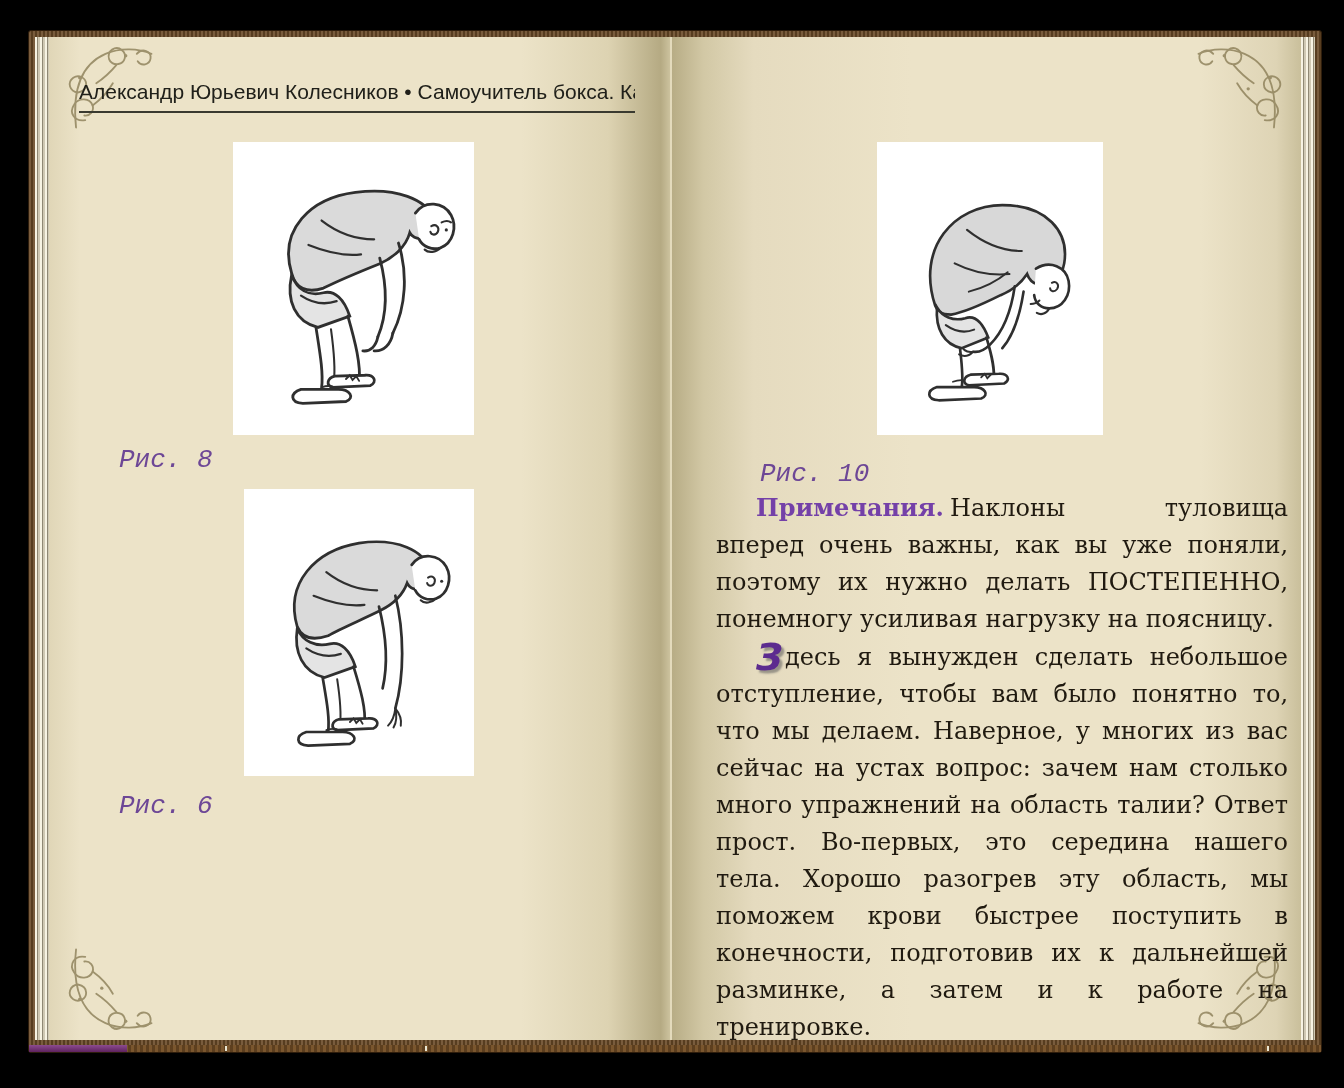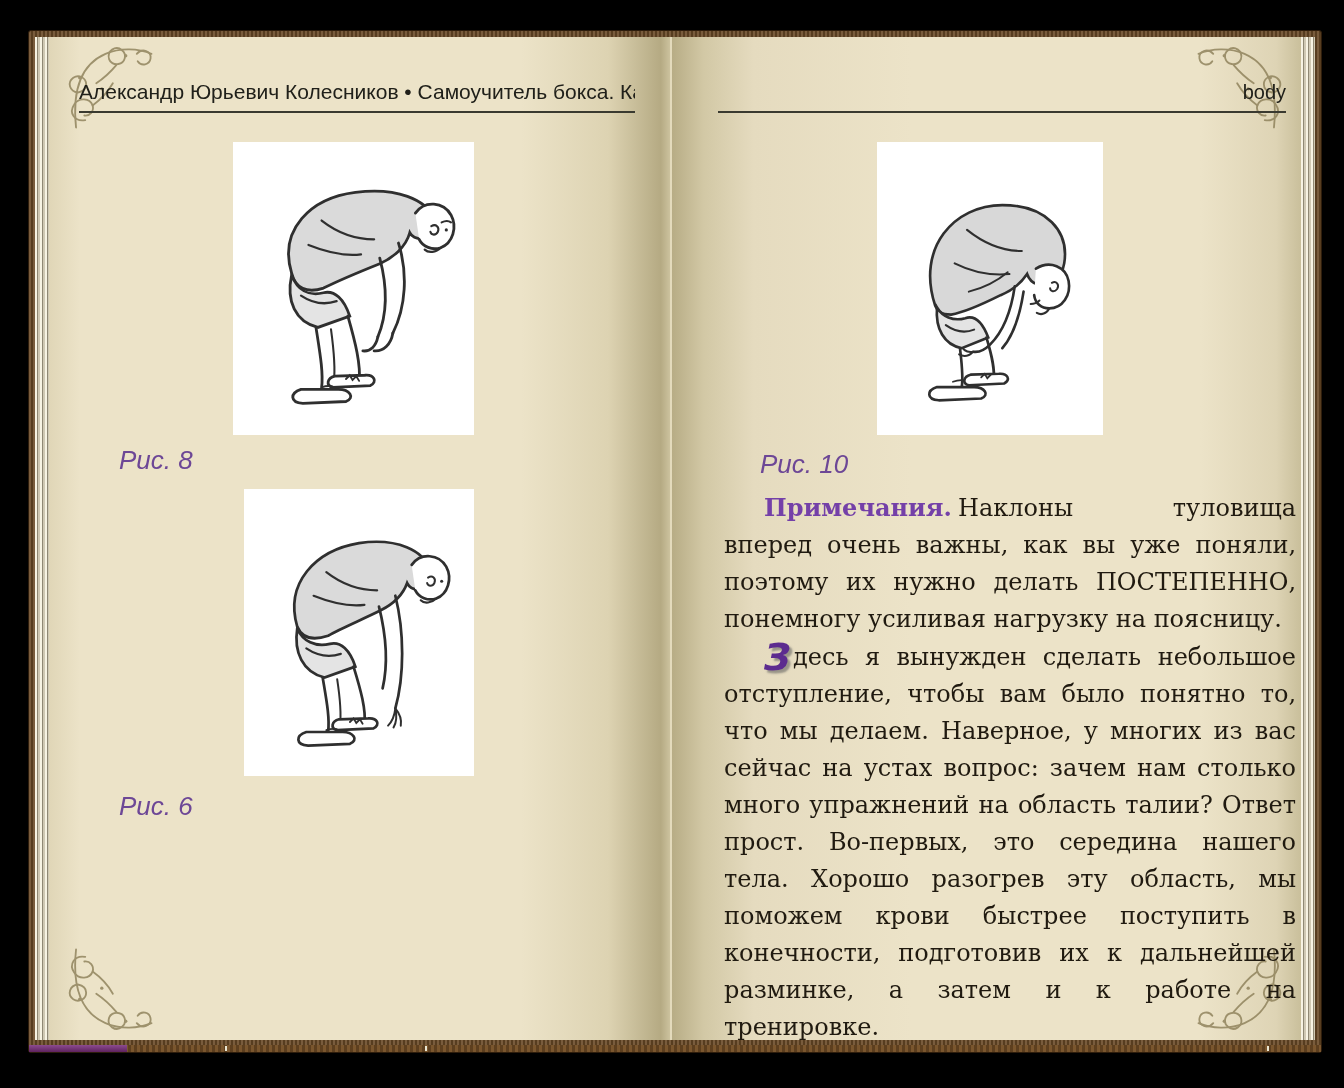--- a/index.html
+++ b/index.html
@@ -20,23 +20,23 @@
   .orn{position:absolute;width:92px;height:92px;opacity:.8;pointer-events:none;}
   .orn.tl{left:16px;top:4px;}
   .orn.bl{left:16px;bottom:4px;transform:scaleY(-1);}
   .orn.tr{right:16px;top:4px;transform:scaleX(-1);}
   .orn.br{right:16px;bottom:4px;transform:scale(-1,-1);}
   .hdr{position:absolute;top:42px;font-size:21px;line-height:26px;color:#20201a;
     border-bottom:2px solid #3a3a30;padding-bottom:6px;white-space:nowrap;overflow:hidden;}
   .hdr-left{left:30px;width:556px;}
   .hdr-right{left:46px;width:568px;text-align:right;font-size:20px;}
   .figure-box{position:absolute;background:#fff;display:flex;align-items:center;justify-content:center;}
-  .fig-label{position:absolute;font-family:Liberation Sans, sans-serif;font-style:italic;
+  .fig-label{position:absolute;font-family:Liberation Mono, monospace;font-style:italic;
     font-size:26px;color:#6d4796;}
-  .textblock{position:absolute;left:52px;top:452px;width:572px;
+  .textblock{position:absolute;left:44px;top:452px;width:572px;
     font-family:"DejaVu Serif",serif;font-size:24px;line-height:37px;color:#201a10;
     text-align:justify;}
   .textblock p{margin:0 0 0 0;text-indent:40px;}
   .textblock p + p{}
   .lead{font-weight:bold;color:#7440a8;margin-right:6px;}
   .initial{font-family:"DejaVu Sans",sans-serif;font-weight:bold;font-style:italic;
     font-size:38px;line-height:1;color:#5c2b8f;vertical-align:-5px;margin-right:3px;
     text-shadow:3px 3px 2px rgba(90,90,90,.55);letter-spacing:-1px;}
   .progress{position:absolute;left:0;right:0;bottom:0;height:7px;
     background:repeating-linear-gradient(90deg,#7a562e 0 3px,#5d3f1f 3px 6px);}
@@ -136,21 +136,20 @@
     </div>
 
     <div class="page page-right">
       <svg class="orn tr">
           <use href="#orn-sym"></use>
         </svg>
       <svg class="orn br">
           <use href="#orn-sym"></use>
         </svg>
 
-      <div class="hdr hdr-right">body</div>
 
       <div class="figure-box" style="left:205px;top:105px;width:226px;height:293px;">
         <svg class="person" width="212" height="280" viewBox="0 0 240 290" fill="none" stroke="#2f2f2f" stroke-width="3" stroke-linecap="round">
           <path d="M58,164 C36,98 80,50 134,50 C184,50 210,80 204,116 C201,134 188,144 174,140 C168,138 164,134 162,128 C154,140 142,148 132,152 C112,162 88,172 76,174 C64,174 60,170 58,164 Z" fill="#d8d8d8"></path>
           <path d="M94,78 C114,94 136,102 156,102" stroke-width="2.4"></path>
           <path d="M80,116 C100,126 122,130 142,128" stroke-width="2.4"></path>
           <path d="M96,148 C112,144 128,136 140,126" stroke-width="2.2"></path>
           <path d="M172,122 C188,112 206,120 209,136 C212,152 202,167 187,167 C178,167 171,161 170,152" fill="#ffffff"></path>
           <path d="M187,167 c-3,6 -9,8 -14,5" stroke-width="2.4"></path>
           <path d="M176,158 q-4,4 -10,4" stroke-width="2.2"></path>
@@ -161,21 +160,21 @@
           <path d="M60,166 C58,190 68,208 88,212 L118,200 C112,184 104,174 92,178 C78,182 66,176 60,166 Z" fill="#e4e4e4"></path>
           <path d="M70,186 C80,193 92,195 102,191" stroke-width="2.4"></path>
           <path d="M86,212 C88,230 90,244 88,256"></path>
           <path d="M116,200 C122,220 126,236 124,250"></path>
           <path d="M78,250 q8,-3 16,-1" stroke-width="2"></path>
           <path d="M98,242 C90,244 88,252 96,254 L136,252 C144,248 140,240 130,241 Z" fill="#ffffff"></path>
           <path d="M110,245 l4,-4 l3,5 l4,-4" stroke-width="2"></path>
           <path d="M60,256 C48,260 48,270 62,271 L110,269 C120,265 114,256 102,256 Z" fill="#ffffff"></path>
         </svg>
       </div>
-      <div class="fig-label" style="left:88px;top:412px;">Рис. 10</div>
+      <div class="fig-label" style="left:88px;top:422px;">Рис. 10</div>
 
       <div class="textblock">
         <p><span class="lead">Примечания.</span><span>Наклоны туловища вперед очень важны, как вы уже поняли, поэтому их нужно делать ПОСТЕПЕННО, понемногу усили­вая нагрузку на поясницу.</span></p>
         <p><span class="initial">З</span><span>десь я вынужден сделать небольшое отступление, чтобы вам было понятно то, что мы делаем. Наверное, у многих из вас сейчас на устах вопрос: зачем нам столько много упражне­ний на область талии? Ответ прост. Во-первых, это середина нашего тела. Хорошо разогрев эту область, мы поможем крови быстрее поступить в конечности, подготовив их к дальнейшей раз­минке, а затем и к работе на тренировке.</span></p>
 
       </div>
     </div>
 
     <div class="stack"></div>
   </div>

